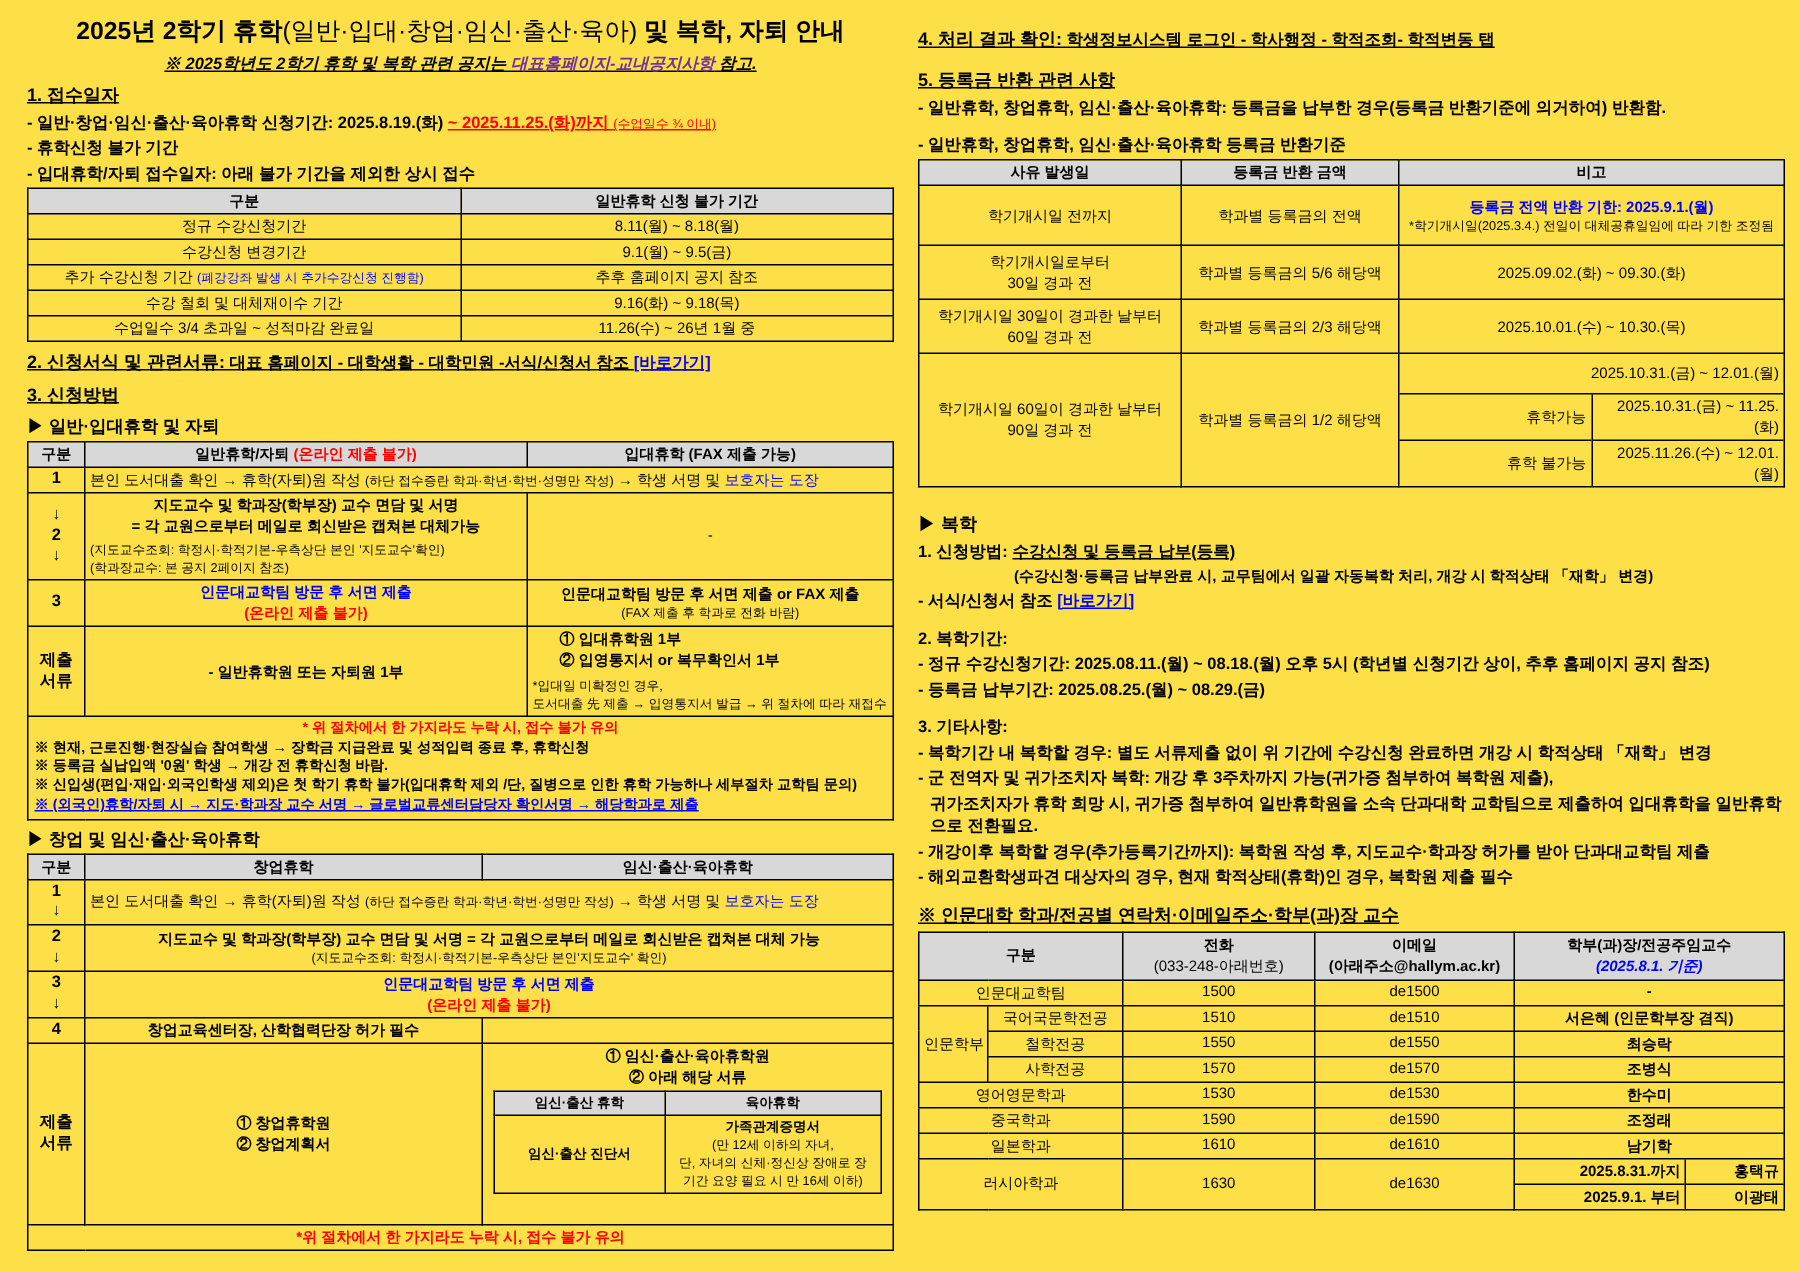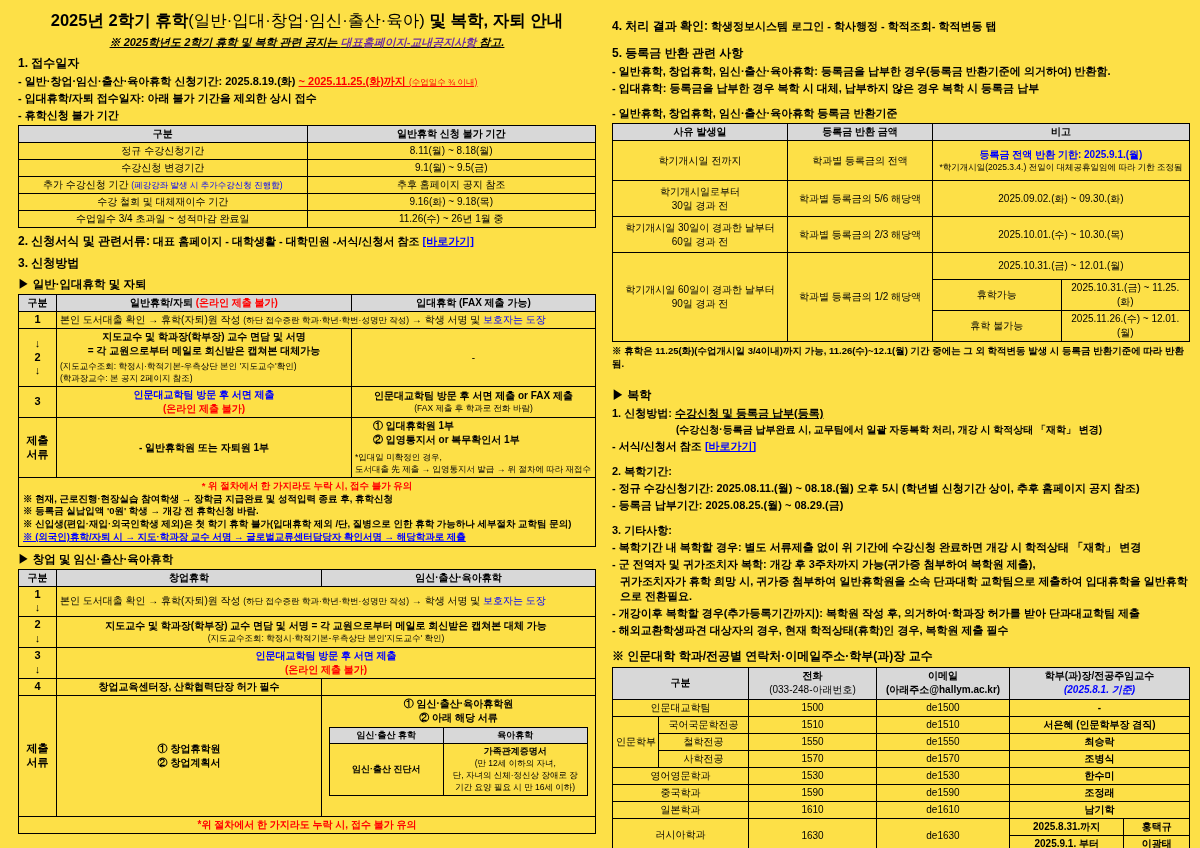--- a/index.html
+++ b/index.html
@@ -18,33 +18,33 @@
   .i{font-style:italic}
   .ctr{text-align:center}
   .lft{text-align:left}
   .pre{white-space:pre-line}
   .sm{font-size:8.5px;font-weight:normal}
 
   .doc-title{text-align:center;font-size:16.5px;margin:2px 0 3px 0;}
   .doc-title .t-b{font-weight:bold}
   .doc-sub{text-align:center;font-size:11px;font-weight:bold;font-style:italic;
            text-decoration:underline;margin-bottom:4px;}
-  .sh{font-size:12px;font-weight:bold;margin:5px 0 2px 0;}
+  .sh{font-size:12px;font-weight:bold;margin:5px 0 2px 0;text-decoration:underline;}
   .ln{font-size:11px;font-weight:bold;margin:2px 0;}
   .ln-in{margin-left:64px;font-size:10px;}
   .arrow-h{font-size:11.5px;font-weight:bold;margin:5px 0 2px 0;}
 
   table{width:100%;border-collapse:collapse;table-layout:fixed;}
   td,th{border:1px solid #000;font-size:10px;padding:1px 3px;vertical-align:middle;
         text-align:center;word-break:keep-all;}
   th{background:#d8d8d8;font-weight:bold;}
   .step{font-weight:bold;font-size:11px;white-space:pre-line;line-height:1.25;}
   .cell-l{text-align:left;}
   .nest{width:100%;height:100%;}
-  .nest td{border:0;}
+  .nest td{border:0;text-align:right;}
   .nest tr+tr td{border-top:1px solid #000;}
   .nest td+td{border-left:1px solid #000;}
   .notes-cell{text-align:left;font-size:9.5px;font-weight:bold;line-height:1.34;padding:2px 4px;}
   .inner-tbl{width:97%;margin:2px auto 19px auto;}
   .inner-tbl td,.inner-tbl th{font-size:9px;padding:1px 2px;}.mt10{margin-top:10px}
 </style>
 </head>
 <body>
 
 <div class="page">
@@ -55,22 +55,22 @@
       <span class="t-b">2025년 2학기 휴학</span><span>(일반·입대·창업·임신·출산·육아)</span><span class="t-b"> 및 복학, 자퇴 안내</span>
     </div>
     <div class="doc-sub">
       <span>※ 2025학년도 2학기 휴학 및 복학 관련 공지는 </span><span class="purple">대표홈페이지-교내공지사항</span><span> 참고.</span>
     </div>
 
     <div class="sh">1. 접수일자</div>
     <div class="ln">
       <span>- 일반·창업·임신·출산·육아휴학 신청기간:  </span><span>2025.8.19.(화) </span><span class="red u">~ 2025.11.25.(화)까지 </span><span class="red u sm b">(수업일수 ¾ 이내)</span>
     </div>
+    <div class="ln">- 휴학신청 불가 기간</div>
     <div class="ln">- 입대휴학/자퇴 접수일자: 아래 불가 기간을 제외한 상시 접수</div>
-    <div class="ln">- 휴학신청 불가 기간</div>
 
     <table style="margin:1px 0 4px 0;">
       <colgroup>
           <col style="width:50%">
           <col style="width:50%">
         </colgroup>
       <tbody>
           <tr>
         <th>구분</th>
         <th>일반휴학 신청 불가 기간</th>
@@ -250,21 +250,20 @@
   </div>
 
   <div class="col col-right">
 
     <div class="sh" style="margin-top:10px">
       <span>4. 처리 결과 확인:</span><span style="font-size:11px;"> 학생정보시스템 로그인 - 학사행정 - 학적조회- 학적변동 탭</span>
     </div>
 
     <div class="sh mt10">5. 등록금 반환 관련 사항</div>
     <div class="ln">- 일반휴학, 창업휴학, 임신·출산·육아휴학: 등록금을 납부한 경우(등록금 반환기준에 의거하여) 반환함.</div>
-    <div class="ln">- 입대휴학: 등록금을 납부한 경우 복학 시 대체, 납부하지 않은 경우 복학 시 등록금 납부</div>
     <div class="ln mt10">- 일반휴학, 창업휴학, 임신·출산·육아휴학 등록금 반환기준</div>
 
     <table style="margin:2px 0 3px 0;">
       <colgroup>
           <col style="width:175px">
           <col style="width:145px">
           <col>
         </colgroup>
       <tbody>
           <tr>
@@ -309,40 +308,39 @@
             <tr style="height:26px">
               <td>휴학 불가능</td>
               <td>2025.11.26.(수) ~ 12.01.(월)</td>
             </tr>
           </tbody>
               </table>
         </td>
       </tr>
     </tbody>
       </table>
-    <div class="ln" style="font-size:9.5px">※ 휴학은 11.25(화)(수업개시일 3/4이내)까지 가능, 11.26(수)~12.1(월) 기간 중에는 그 외 학적변동 발생 시 등록금 반환기준에 따라 반환됨.</div>
 
     <div class="arrow-h" style="margin-top:16px;font-size:12px">▶ 복학</div>
     <div class="ln">
       <span>1. 신청방법: </span><span class="u">수강신청 및 등록금 납부(등록)</span>
     </div>
     <div class="ln ln-in">(수강신청·등록금 납부완료 시, 교무팀에서 일괄 자동복학 처리, 개강 시 학적상태 「재학」 변경)</div>
     <div class="ln">
       <span>- 서식/신청서 참조 </span><span class="blue u">[바로가기]</span>
     </div>
 
     <div class="ln mt10">2. 복학기간:</div>
     <div class="ln">- 정규 수강신청기간: 2025.08.11.(월) ~ 08.18.(월) 오후 5시 (학년별 신청기간 상이, 추후 홈페이지 공지 참조)</div>
     <div class="ln">- 등록금 납부기간: 2025.08.25.(월) ~ 08.29.(금)</div>
 
     <div class="ln mt10">3. 기타사항:</div>
     <div class="ln">- 복학기간 내 복학할 경우: 별도 서류제출 없이 위 기간에 수강신청 완료하면 개강 시 학적상태 「재학」 변경</div>
     <div class="ln">- 군 전역자 및 귀가조치자 복학: 개강 후 3주차까지 가능(귀가증 첨부하여 복학원 제출),</div>
     <div class="ln" style="margin-left:8px">귀가조치자가 휴학 희망 시, 귀가증 첨부하여 일반휴학원을 소속 단과대학 교학팀으로 제출하여 입대휴학을 일반휴학으로 전환필요.</div>
-    <div class="ln">- 개강이후 복학할 경우(추가등록기간까지): 복학원 작성 후, 의거하여·학과장 허가를 받아 단과대교학팀 제출</div>
+    <div class="ln">- 개강이후 복학할 경우(추가등록기간까지): 복학원 작성 후, 지도교수·학과장 허가를 받아 단과대교학팀 제출</div>
     <div class="ln">- 해외교환학생파견 대상자의 경우, 현재 학적상태(휴학)인 경우, 복학원 제출 필수</div>
 
     <div class="sh mt10">※ 인문대학 학과/전공별 연락처·이메일주소·학부(과)장 교수</div>
     <table style="margin:2px 0 0 0;">
       <colgroup>
           <col style="width:46px">
           <col style="width:90px">
           <col style="width:128px">
           <col style="width:133px">
           <col>

